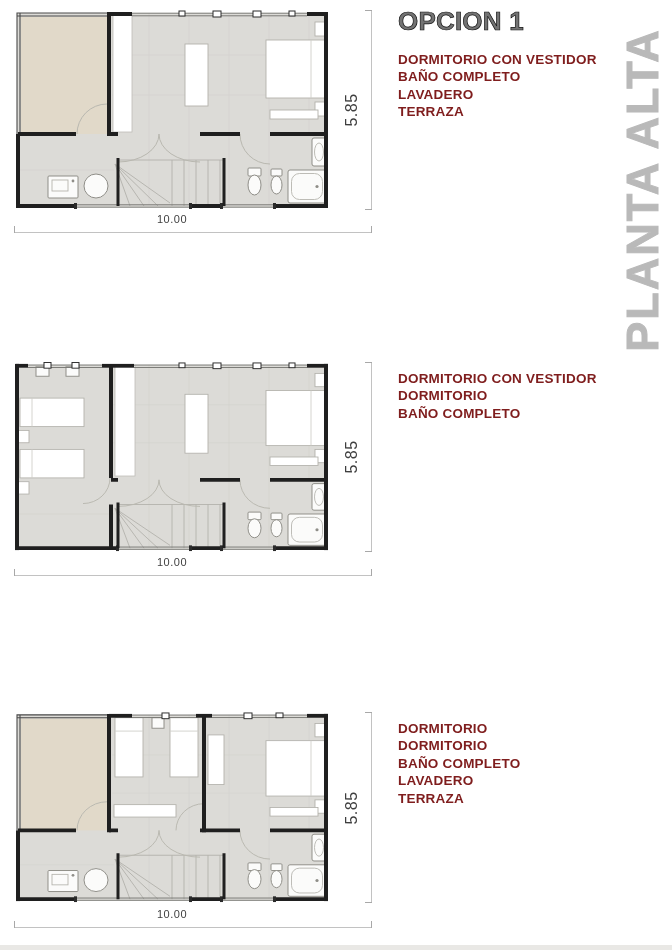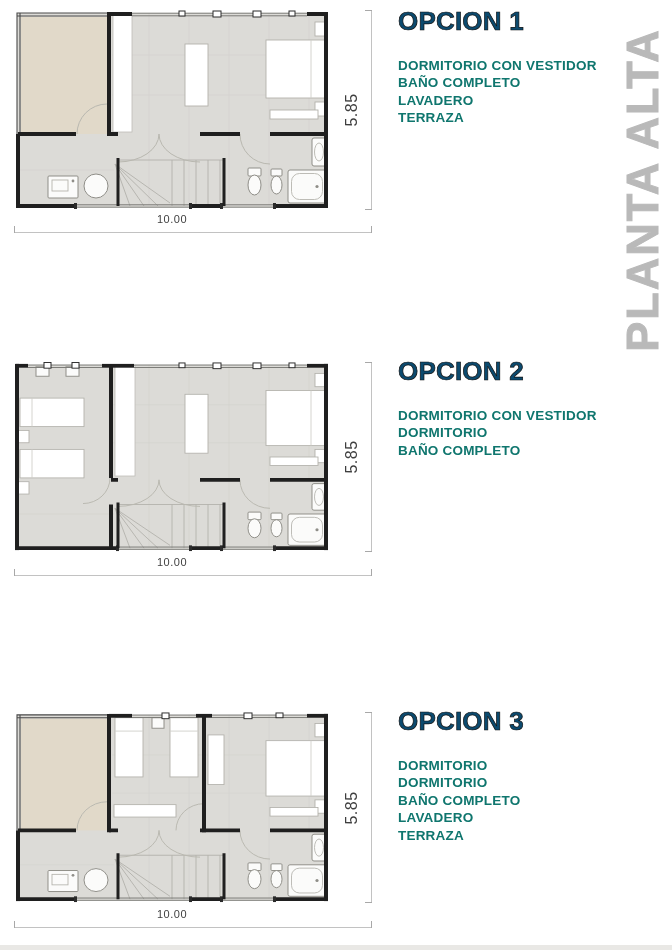--- a/index.html
+++ b/index.html
@@ -36,23 +36,23 @@
   .dim-h-line::after{right:0;}
   .dim-v{position:absolute;left:344px;width:28px;}
   .dim-v-line{position:absolute;top:0;bottom:0;right:0;width:1.4px;background:#c2c2c2;}
   .dim-v-line::before,.dim-v-line::after{content:"";position:absolute;right:0;width:7px;height:1.4px;background:#a8a8a8;}
   .dim-v-line::before{top:0;}
   .dim-v-line::after{bottom:0;}
   .dim-v-label{position:absolute;left:-9px;top:50%;transform:translateY(-50%) rotate(-90deg);
     font-size:16px;color:#3f3f3f;white-space:nowrap;letter-spacing:.5px;}
   
   .opt-text{position:absolute;left:398px;width:235px;}
-  .opt-title{font-size:26px;font-weight:700;color:#0c4a6e;letter-spacing:.2px;
+  .opt-title{font-size:26px;font-weight:700;color:#737373;letter-spacing:.2px;
     -webkit-text-stroke:.7px #111111;}
-  .room-list{margin-top:20px;font-size:13.5px;font-weight:700;color:#0f766e;
+  .room-list{margin-top:14px;font-size:13.5px;font-weight:700;color:#7f1d1d;
     line-height:17.4px;letter-spacing:.2px;}
   
   .side-title{position:absolute;width:380px;height:52px;left:453px;top:164px;
     transform:rotate(-90deg);font-size:45px;font-weight:700;color:#b9b9b9;
     letter-spacing:2px;text-align:center;-webkit-text-stroke:1px #b9b9b9;white-space:nowrap;}
   .page-edge{position:absolute;left:0;right:0;bottom:0;height:5px;background:#e9e8e5;}
 </style>
 </head>
 <body>
 
@@ -211,21 +211,20 @@
   </div>
   <div class="dim-h" style="top:556px;">
     <div class="dim-h-label">10.00</div>
     <div class="dim-h-line"></div>
   </div>
   <div class="dim-v" style="top:362px;height:190px;">
     <div class="dim-v-line"></div>
     <div class="dim-v-label">5.85</div>
   </div>
   <div class="opt-text" style="top:356px;">
-    <div class="opt-title">OPCION 2</div>
     <div class="room-list">
       <div>DORMITORIO CON VESTIDOR</div>
       <div>DORMITORIO</div>
       <div>BAÑO COMPLETO</div>
     </div>
   </div>
 
   <div class="plan" style="top:712px;height:191px;">
     <svg viewBox="0 0 316 200" preserveAspectRatio="none">
       <rect class="floorfill" x="3" y="3" width="310" height="194"></rect>
@@ -276,21 +275,20 @@
   </div>
   <div class="dim-h" style="top:908px;">
     <div class="dim-h-label">10.00</div>
     <div class="dim-h-line"></div>
   </div>
   <div class="dim-v" style="top:712px;height:191px;">
     <div class="dim-v-line"></div>
     <div class="dim-v-label">5.85</div>
   </div>
   <div class="opt-text" style="top:706px;">
-    <div class="opt-title">OPCION 3</div>
     <div class="room-list">
       <div>DORMITORIO</div>
       <div>DORMITORIO</div>
       <div>BAÑO COMPLETO</div>
       <div>LAVADERO</div>
       <div>TERRAZA</div>
     </div>
   </div>
 
   <div class="side-title">PLANTA ALTA</div>

